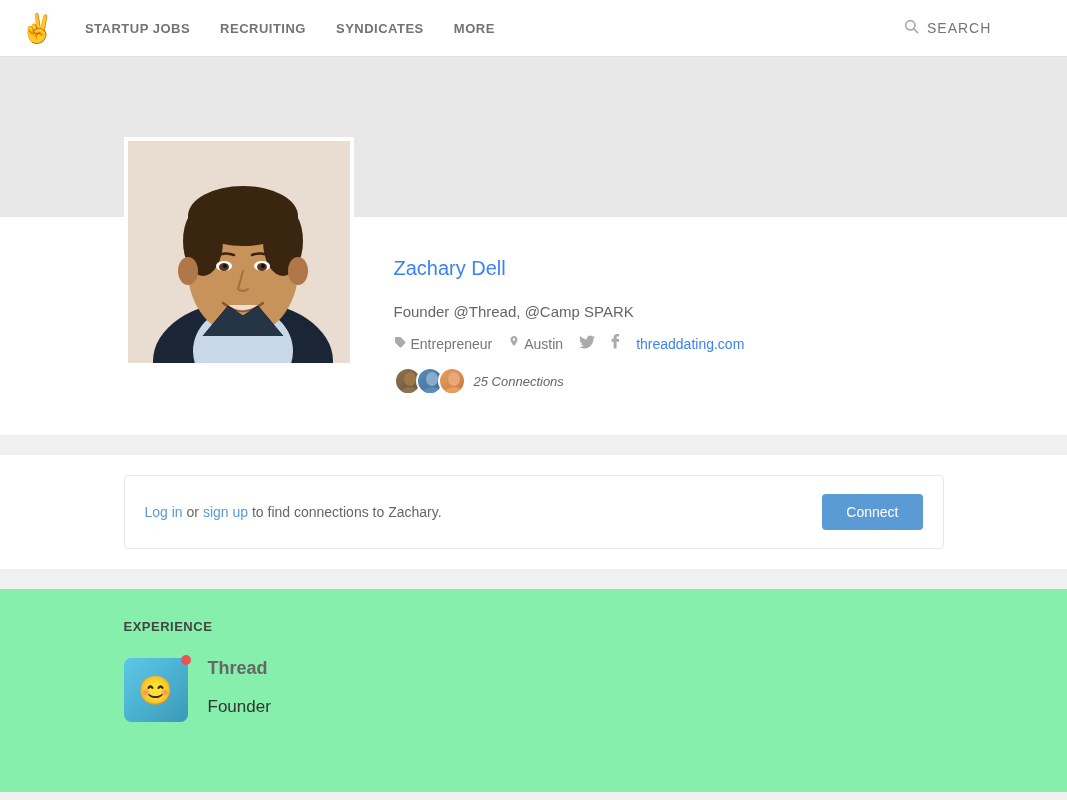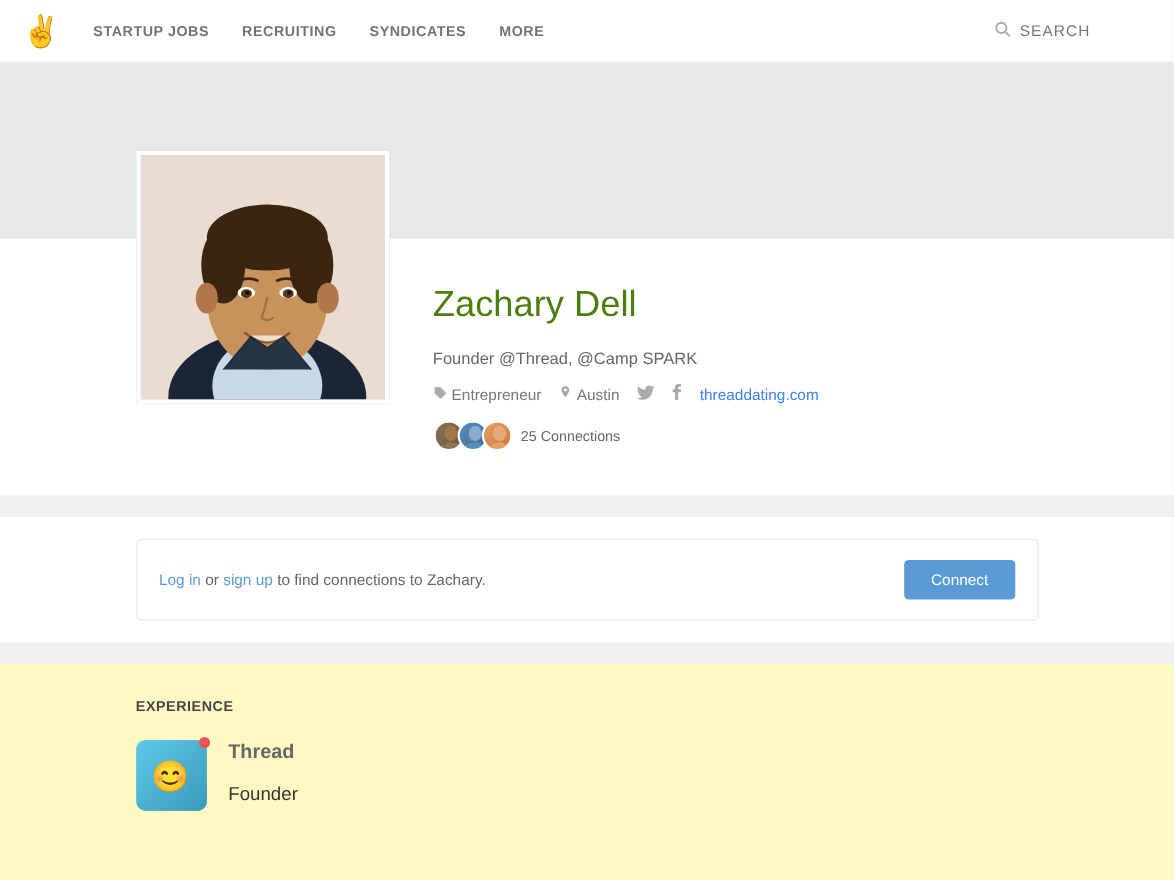--- a/index.html
+++ b/index.html
@@ -83,23 +83,23 @@
       height: 230px;
       border: 4px solid #fff;
       overflow: hidden;
       background: #ccc;
     }
     .profile-info {
       padding-top: 40px;
       flex: 1;
     }
     .profile-name {
-      font-size: 33px;
+      font-size: 20px;
       font-weight: 400;
-      color: #4d7c0f;
+      color: #3b82f6;
       margin-bottom: 6px;
     }
     .profile-title {
       font-size: 15px;
       color: #666;
       margin-bottom: 14px;
       margin-top: 23px;
     }
     .profile-meta {
       display: flex;
@@ -116,20 +116,21 @@
     }
     .tag-icon { color: #aaa; font-size: 13px; }
     .location-icon { color: #aaa; font-size: 14px; }
     .twitter-icon { color: #aaa; font-size: 15px; font-weight: bold; }
     .facebook-icon { color: #aaa; font-size: 13px; }
     .website-link { color: #3b82f6; font-size: 14px; text-decoration: none; }
     .connections-row {
       display: flex;
       align-items: center;
       gap: 8px;
+      font-style: italic;
     }
     .avatar-stack {
       display: flex;
     }
     .avatar-mini {
       width: 28px;
       height: 28px;
       border-radius: 50%;
       border: 2px solid #fff;
       margin-left: -6px;
@@ -173,21 +174,21 @@
       border: none;
       padding: 10px 24px;
       font-size: 14px;
       font-weight: 500;
       border-radius: 4px;
       cursor: pointer;
     }
 
     
     .experience-section {
-      background: #fef9c3;
+      background: #86efac;
       margin-top: 20px;
       padding-bottom: 40px;
     }
     .experience-container {
       max-width: 900px;
       margin: 0 auto;
       padding: 30px 40px;
     }
     .section-title {
       font-size: 13px;

